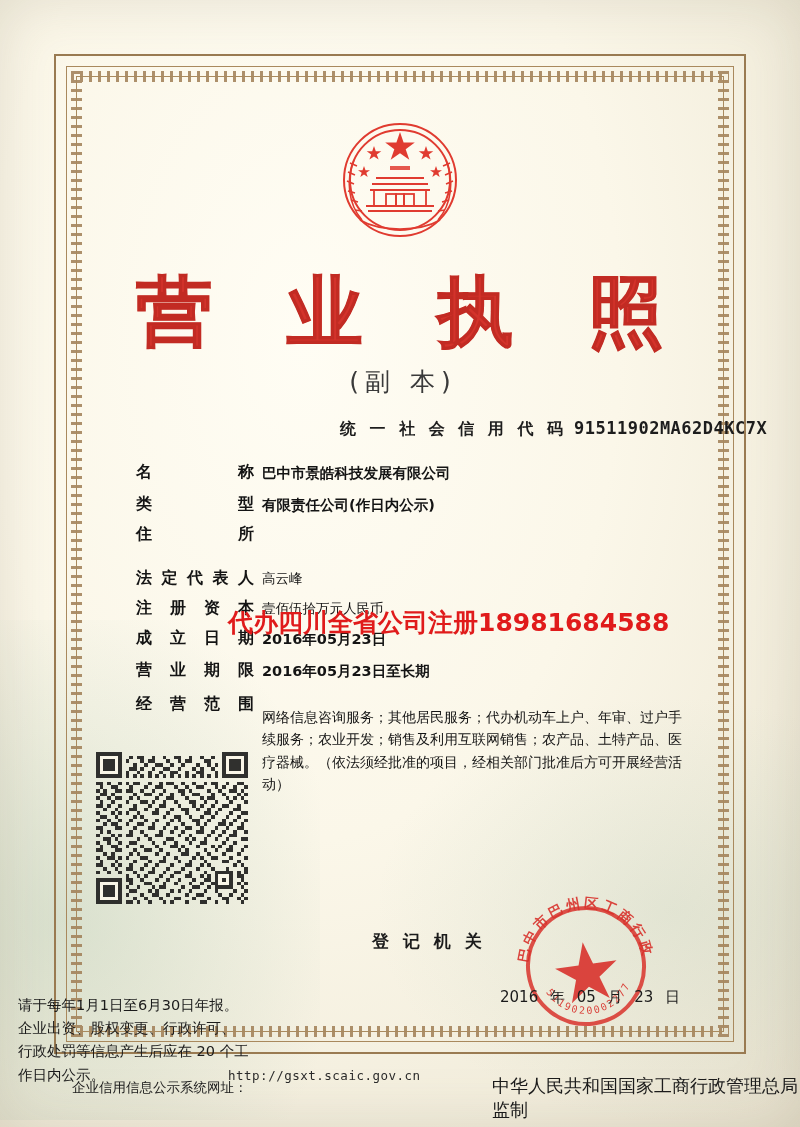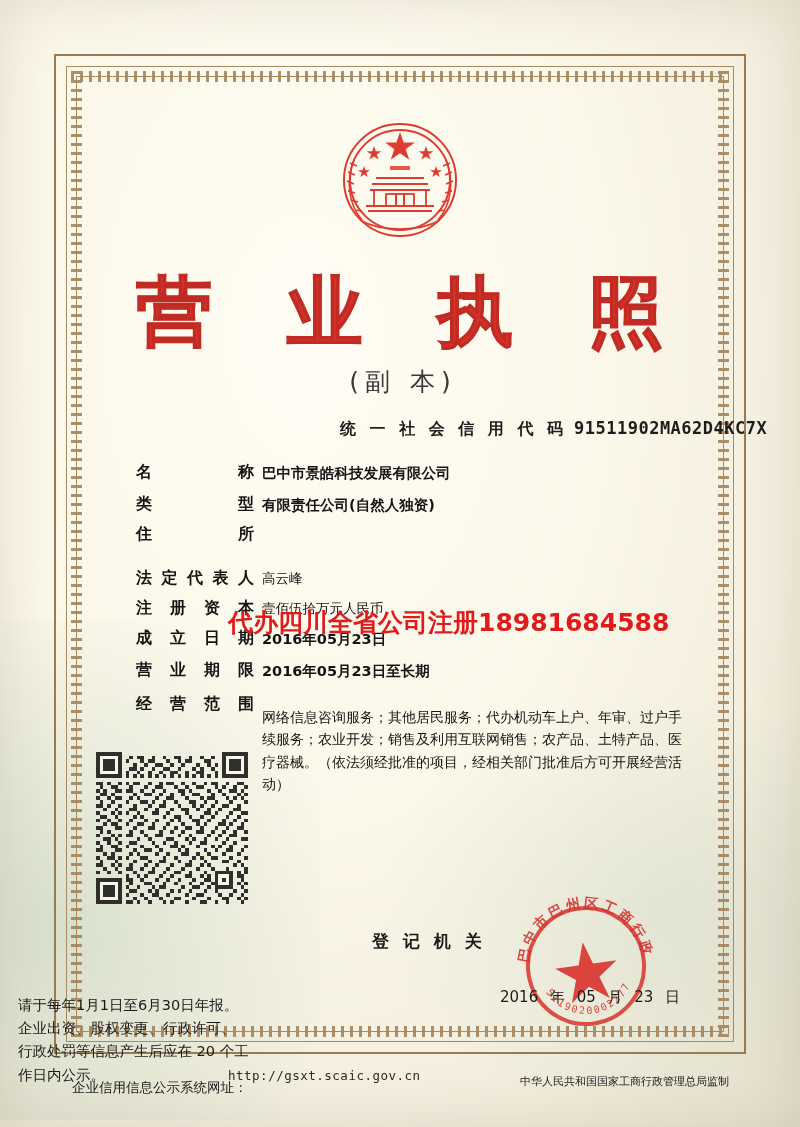--- a/index.html
+++ b/index.html
@@ -250,23 +250,22 @@
     left: 228px; top: 1068px;
     font-family: "DejaVu Sans Mono", "Liberation Mono", monospace;
     font-size: 12.5px;
     color: #2a2a2a;
     letter-spacing: .5px;
   }
   #issuer-footer {
     position: absolute;
     left: 492px; top: 1074px;
     font-family: "DejaVu Sans", "Liberation Sans", sans-serif;
-    font-size: 11px;
+    font-size: 18px;
     color: #1b1b1b;
-    margin-left: 28px;
   }
 
   
   #edge-shade {
     position: absolute;
     inset: 0;
     box-shadow: inset 0 0 60px rgba(120,110,85,0.18);
     pointer-events: none;
   }
 </style>
@@ -334,21 +333,21 @@
       <span>称</span>
     </div>
     <div class="field-value bold">巴中市景皓科技发展有限公司</div>
   </div>
 
   <div class="field-row" id="row-type">
     <div class="field-label">
       <span>类</span>
       <span>型</span>
     </div>
-    <div class="field-value bold">有限责任公司(自然人独资)</div>
+    <div class="field-value bold">有限责任公司(作日内公示)</div>
   </div>
 
   <div class="field-row" id="row-addr">
     <div class="field-label">
       <span>住</span>
       <span>所</span>
     </div>
   </div>
 
   <div class="field-row" id="row-rep">

